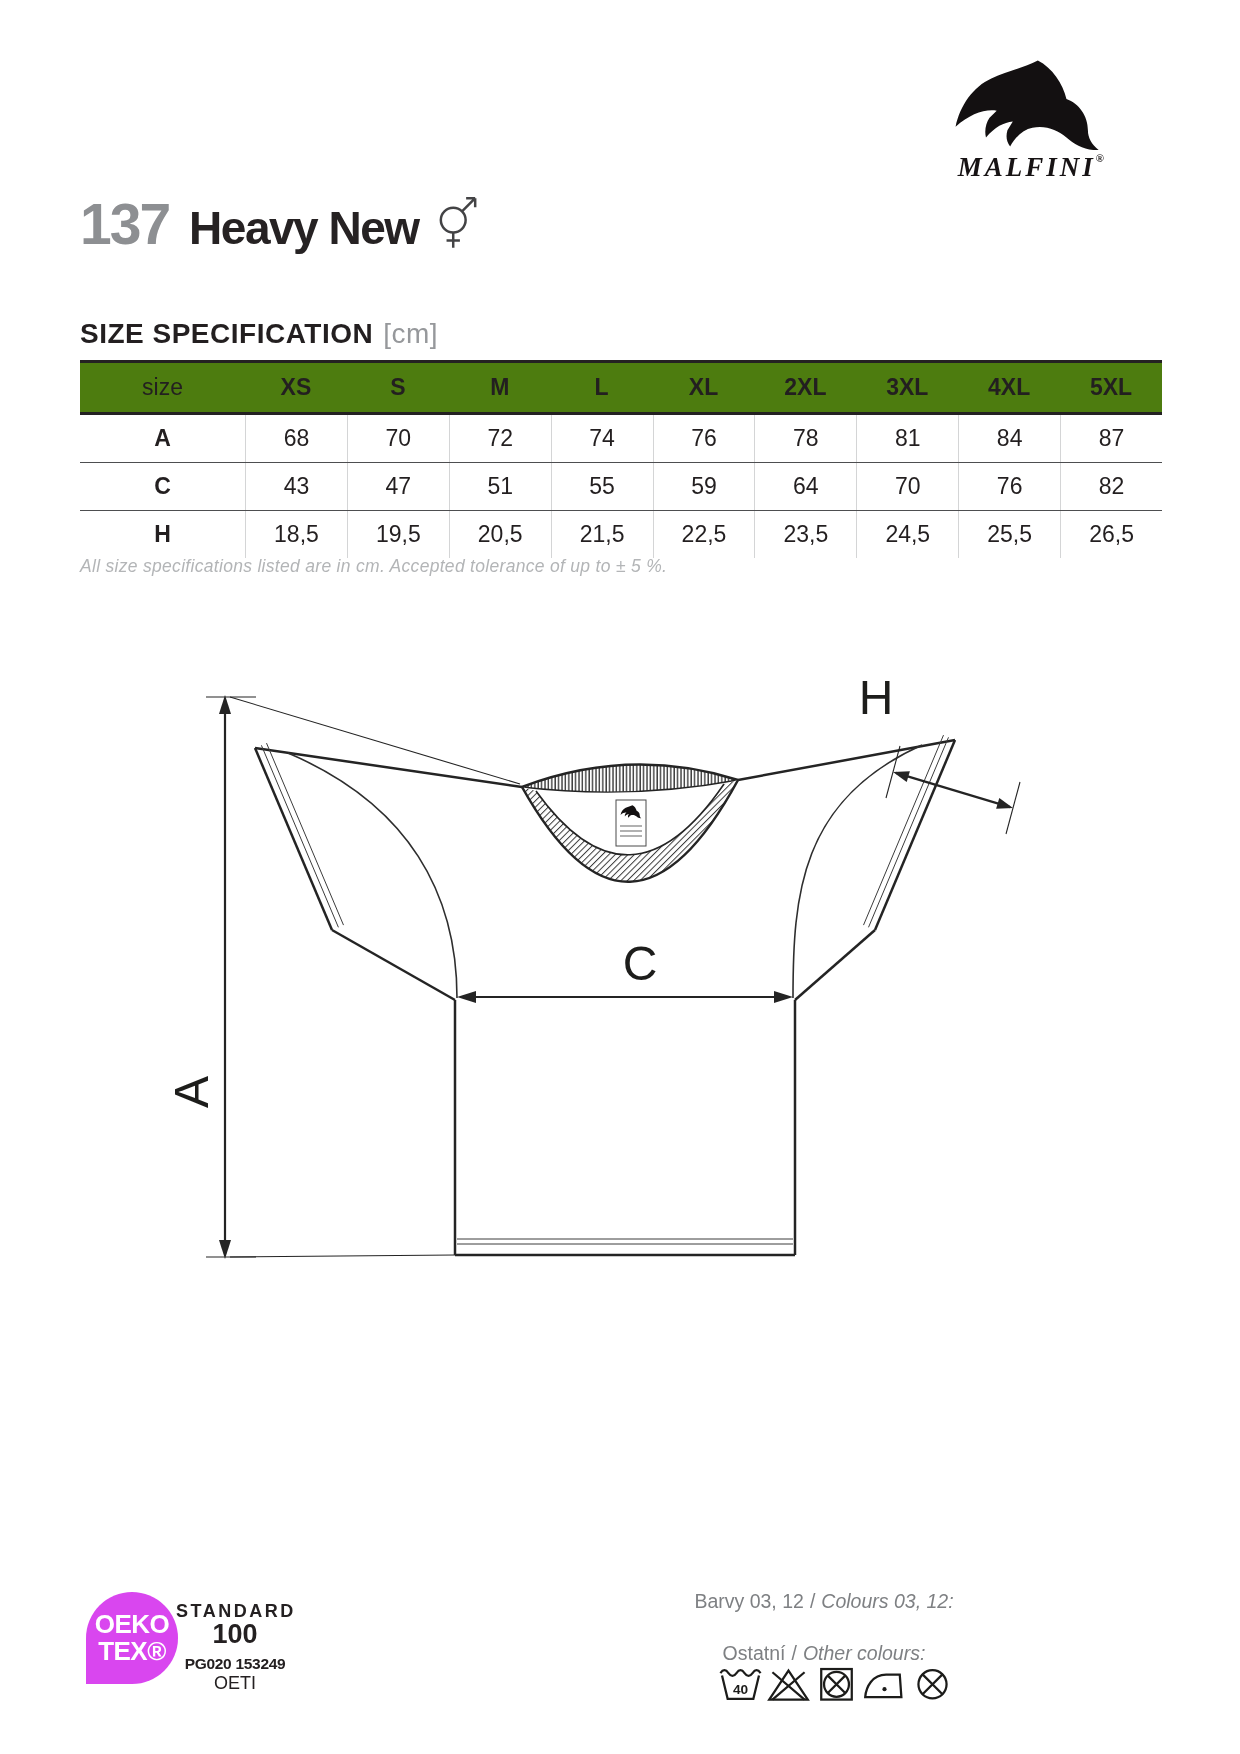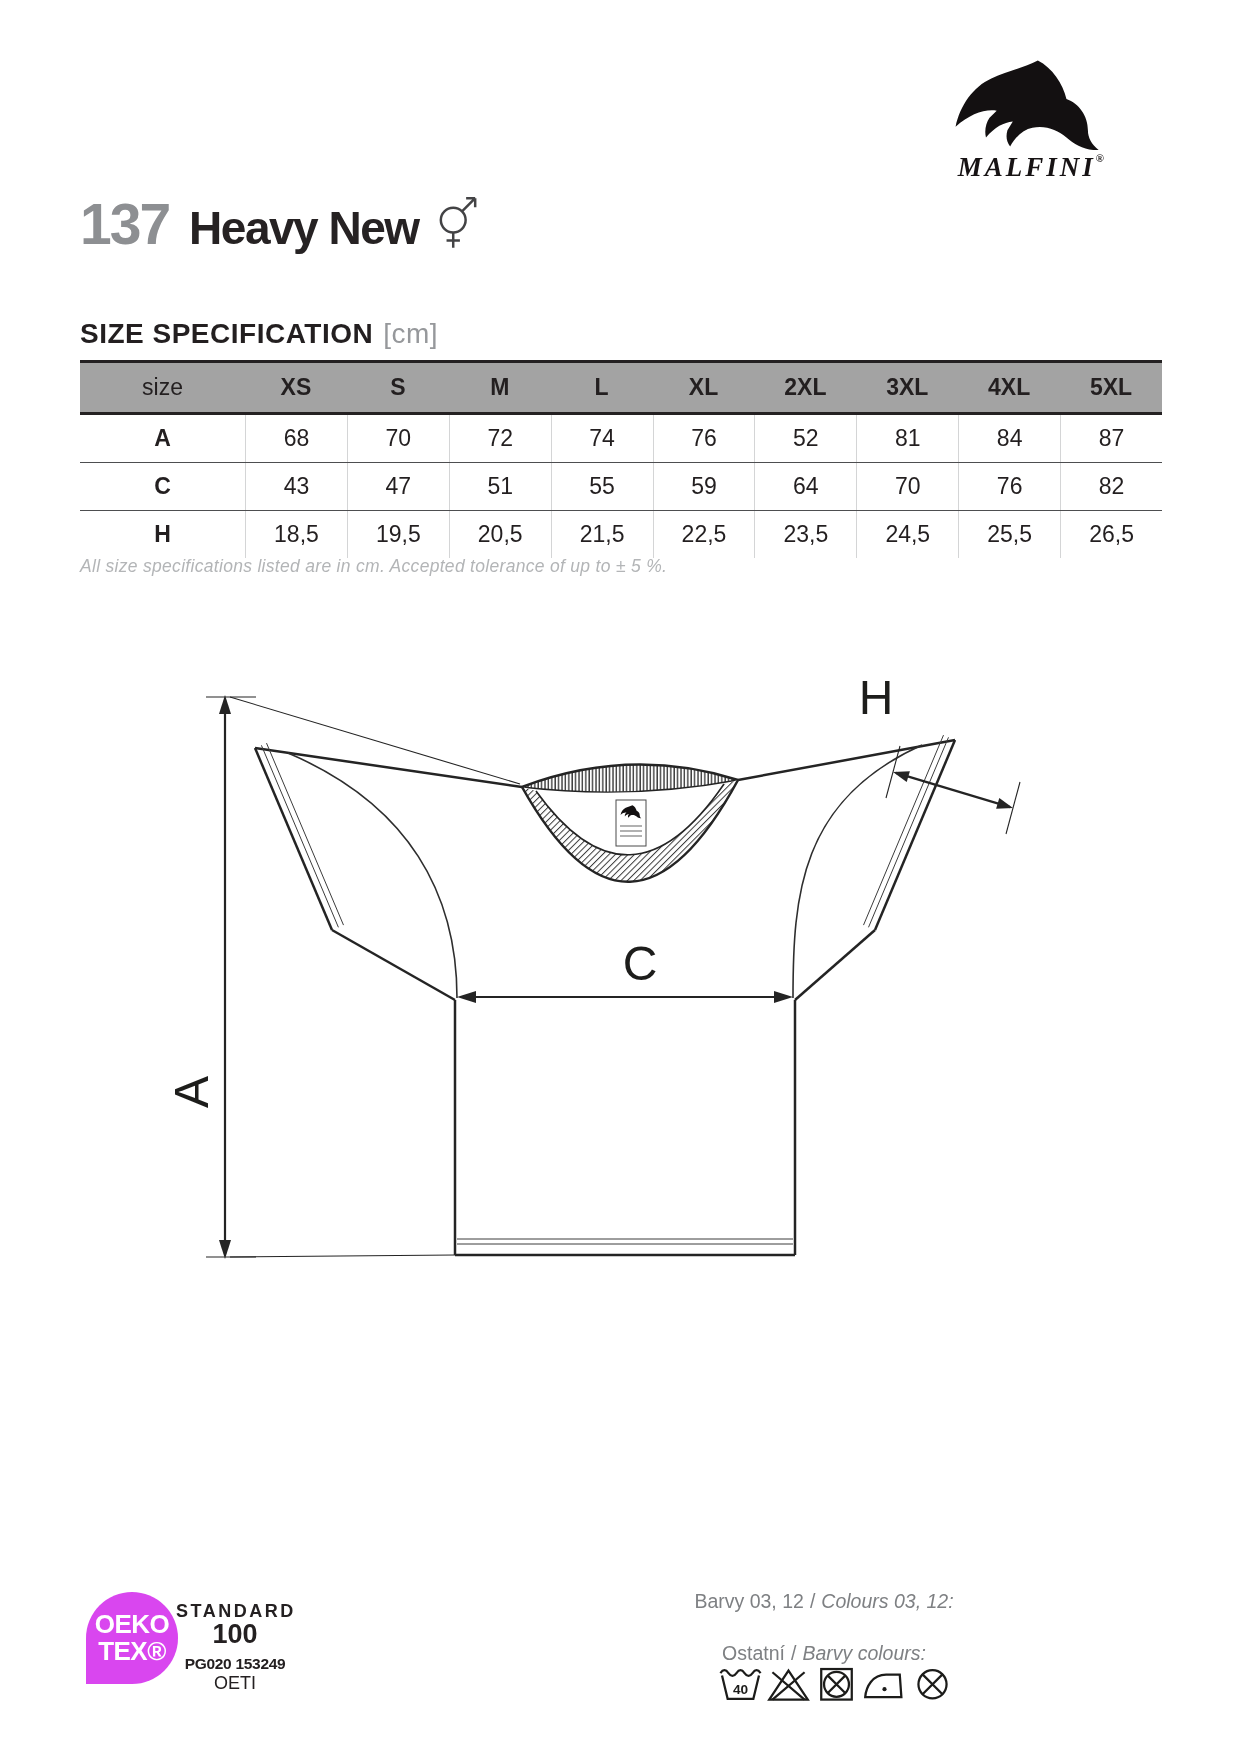--- a/index.html
+++ b/index.html
@@ -21,21 +21,21 @@
   .product-name{font-size:46px;font-weight:800;color:#262223;letter-spacing:-1.5px;line-height:1;margin-left:20px;}
   .gender{margin-left:18px;align-self:flex-start;margin-top:-2px;}
   
   .section-head{position:absolute;left:80px;top:318px;font-size:28px;letter-spacing:.5px;white-space:nowrap;}
   .section-head .t{font-weight:800;color:#231f20;}
   .section-head .u{font-weight:400;color:#96989b;margin-left:10px;}
   
   .spec-table{position:absolute;left:80px;top:360px;width:1082px;}
   .tr{display:grid;grid-template-columns:165px repeat(9,1fr);}
   .tr>div{display:flex;align-items:center;justify-content:center;}
-  .thead{height:49px;background:#a3a3a3;border-top:3px solid #242122;border-bottom:3px solid #242122;}
+  .thead{height:49px;background:#4d7c0f;border-top:3px solid #242122;border-bottom:3px solid #242122;}
   .thead>div{font-size:23px;font-weight:700;}
   .thead>div.first{font-weight:400;}
   .tr.data{height:47px;border-bottom:1.5px solid #4d4e50;}
   .tr.data:last-child{border-bottom:none;}
   .tr.data>div{font-size:23px;font-weight:400;}
   .tr.data>div.label{font-weight:700;}
   .tr.data>div+div{border-left:1px solid #d4d5d6;}
   .table-note{
     position:absolute;left:80px;top:556px;font-size:17.5px;font-style:italic;
     color:#b3b5b7;letter-spacing:.3px;
@@ -129,21 +129,21 @@
       <div>4XL</div>
       <div>5XL</div>
     </div>
     <div class="tr data">
       <div class="label">A</div>
       <div>68</div>
       <div>70</div>
       <div>72</div>
       <div>74</div>
       <div>76</div>
-      <div>52</div>
+      <div>78</div>
       <div>81</div>
       <div>84</div>
       <div>87</div>
     </div>
     <div class="tr data">
       <div class="label">C</div>
       <div>43</div>
       <div>47</div>
       <div>51</div>
       <div>55</div>
@@ -274,21 +274,21 @@
   </div>
 
   <div class="care-block">
     <div class="care-row">
       <div class="care-label">
         <span>Barvy 03, 12</span><span class="c-sep">/</span><span class="c-en">Colours 03, 12:</span>
       </div>
     </div>
     <div class="care-row">
       <div class="care-label">
-        <span>Ostatní</span><span class="c-sep">/</span><span class="c-en">Barvy colours:</span>
+        <span>Ostatní</span><span class="c-sep">/</span><span class="c-en">Other colours:</span>
       </div>
       <div class="care-icons">
         <svg viewBox="0 0 56 46">
             <use href="#sym-wash"></use>
             <text class="care-num" x="28" y="36" text-anchor="middle" fill="#1c1c1a">40</text>
           </svg>
         <svg viewBox="0 0 56 46">
             <use href="#sym-nobleach"></use>
           </svg>
         <svg viewBox="0 0 56 46">

